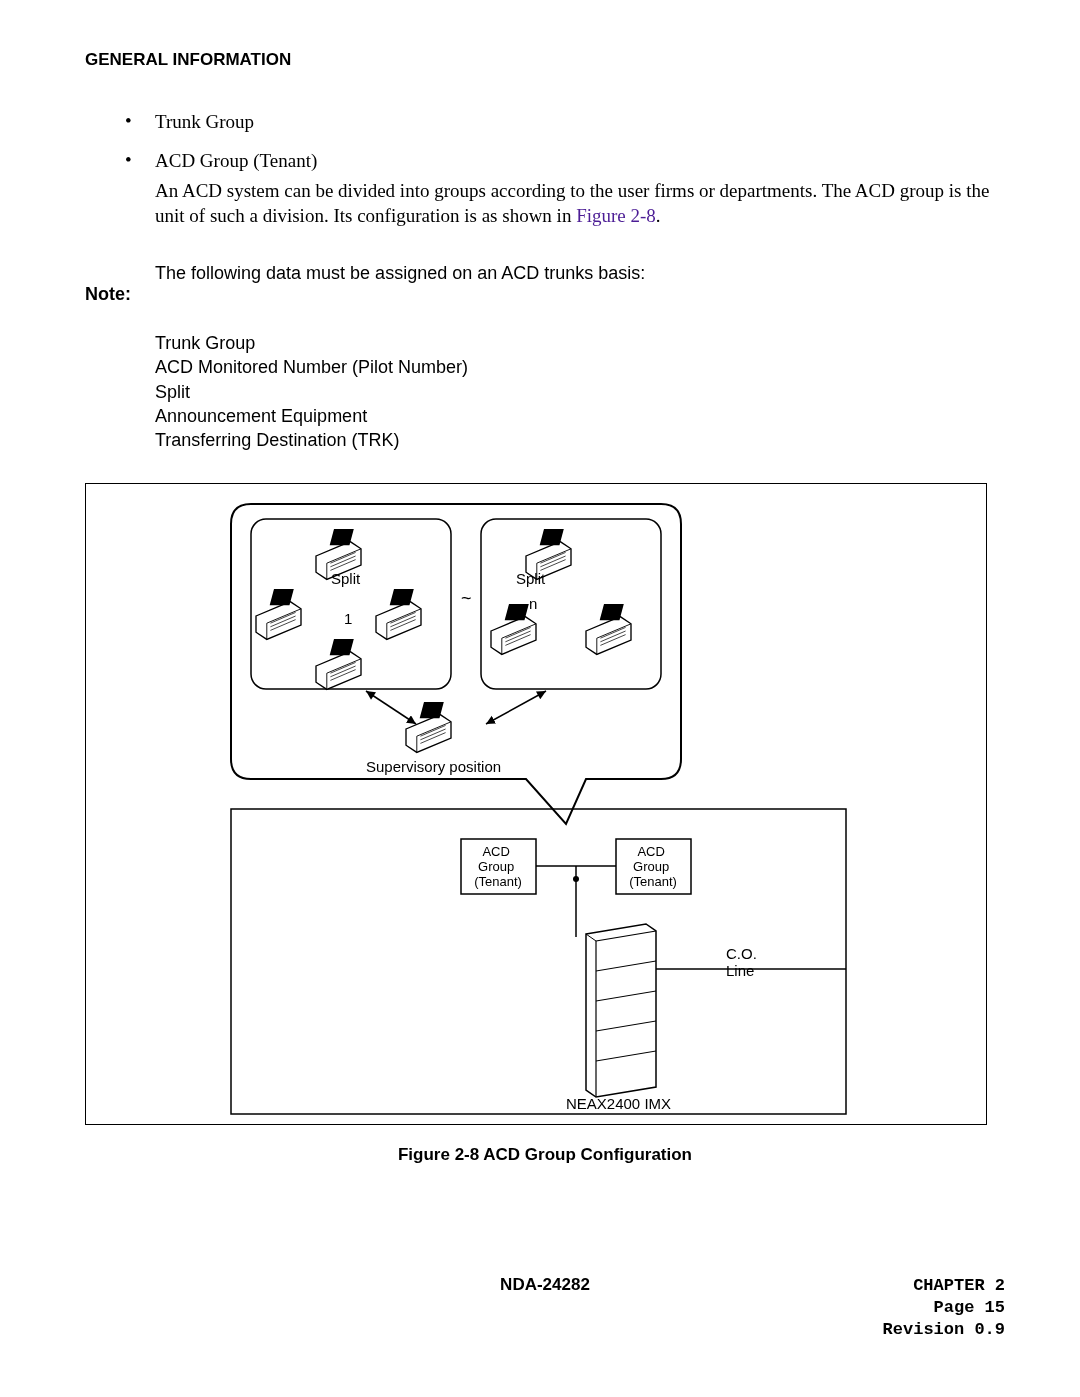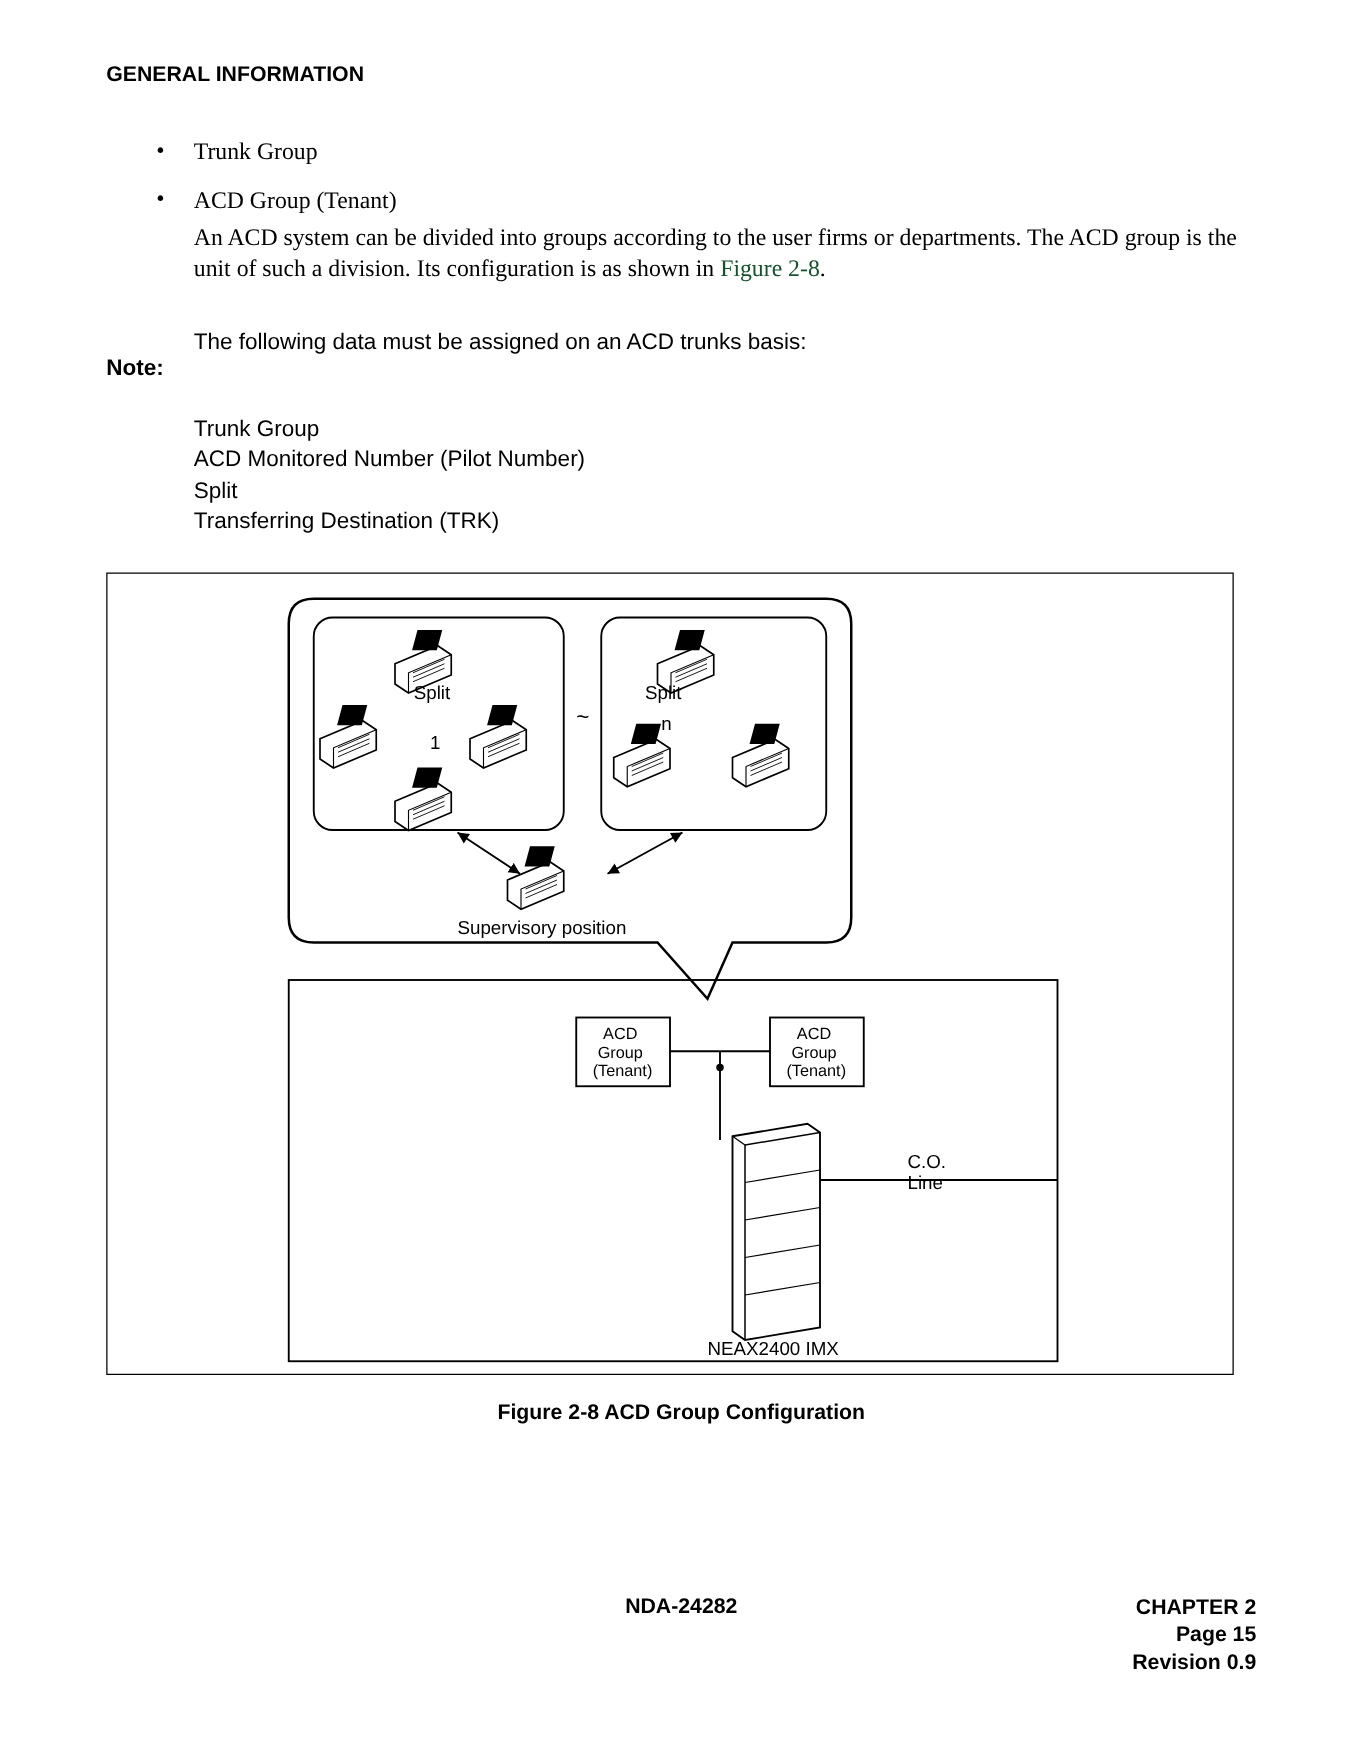--- a/index.html
+++ b/index.html
@@ -39,21 +39,21 @@
     font-size: 19px;
     line-height: 1.3;
   }
   .bullet-label {
     margin-bottom: 6px;
   }
   .bullet-desc {
     margin-bottom: 20px;
   }
   .link {
-    color: #14532d;
+    color: #4c1d95;
   }
   .note-block {
     display: flex;
     font-family: Arial, Helvetica, sans-serif;
     font-size: 18px;
     margin-top: 12px;
     margin-bottom: 25px;
     line-height: 1.35;
   }
   .note-label {
@@ -102,20 +102,21 @@
     position: absolute;
     left: 0;
     width: 920px;
     text-align: center;
   }
   .footer-right {
     position: absolute;
     right: 0;
     text-align: right;
     line-height: 1.3;
+    font-family: Liberation Mono, monospace;
   }
 </style>
 </head>
 <body>
 
 <div class="page">
   <div class="header-title">GENERAL INFORMATION</div>
 
   <div class="bullet-item">
     <div class="bullet">•</div>
@@ -136,20 +137,21 @@
 
   <div class="note-block">
     <div class="note-label">Note:</div>
     <div class="note-content">The following data must be assigned on an ACD trunks basis:</div>
   </div>
 
   <div class="note-list">
     <div>Trunk Group</div>
     <div>ACD Monitored Number (Pilot Number)</div>
     <div>Split</div>
+    <div>Announcement Equipment</div>
     <div>Transferring Destination (TRK)</div>
   </div>
 
   <div class="figure-box">
     <svg class="figure-svg" width="900" height="640" viewBox="0 0 900 640">
 
       <path d="M 165 20
                Q 145 20 145 40
                L 145 275
                Q 145 295 165 295

